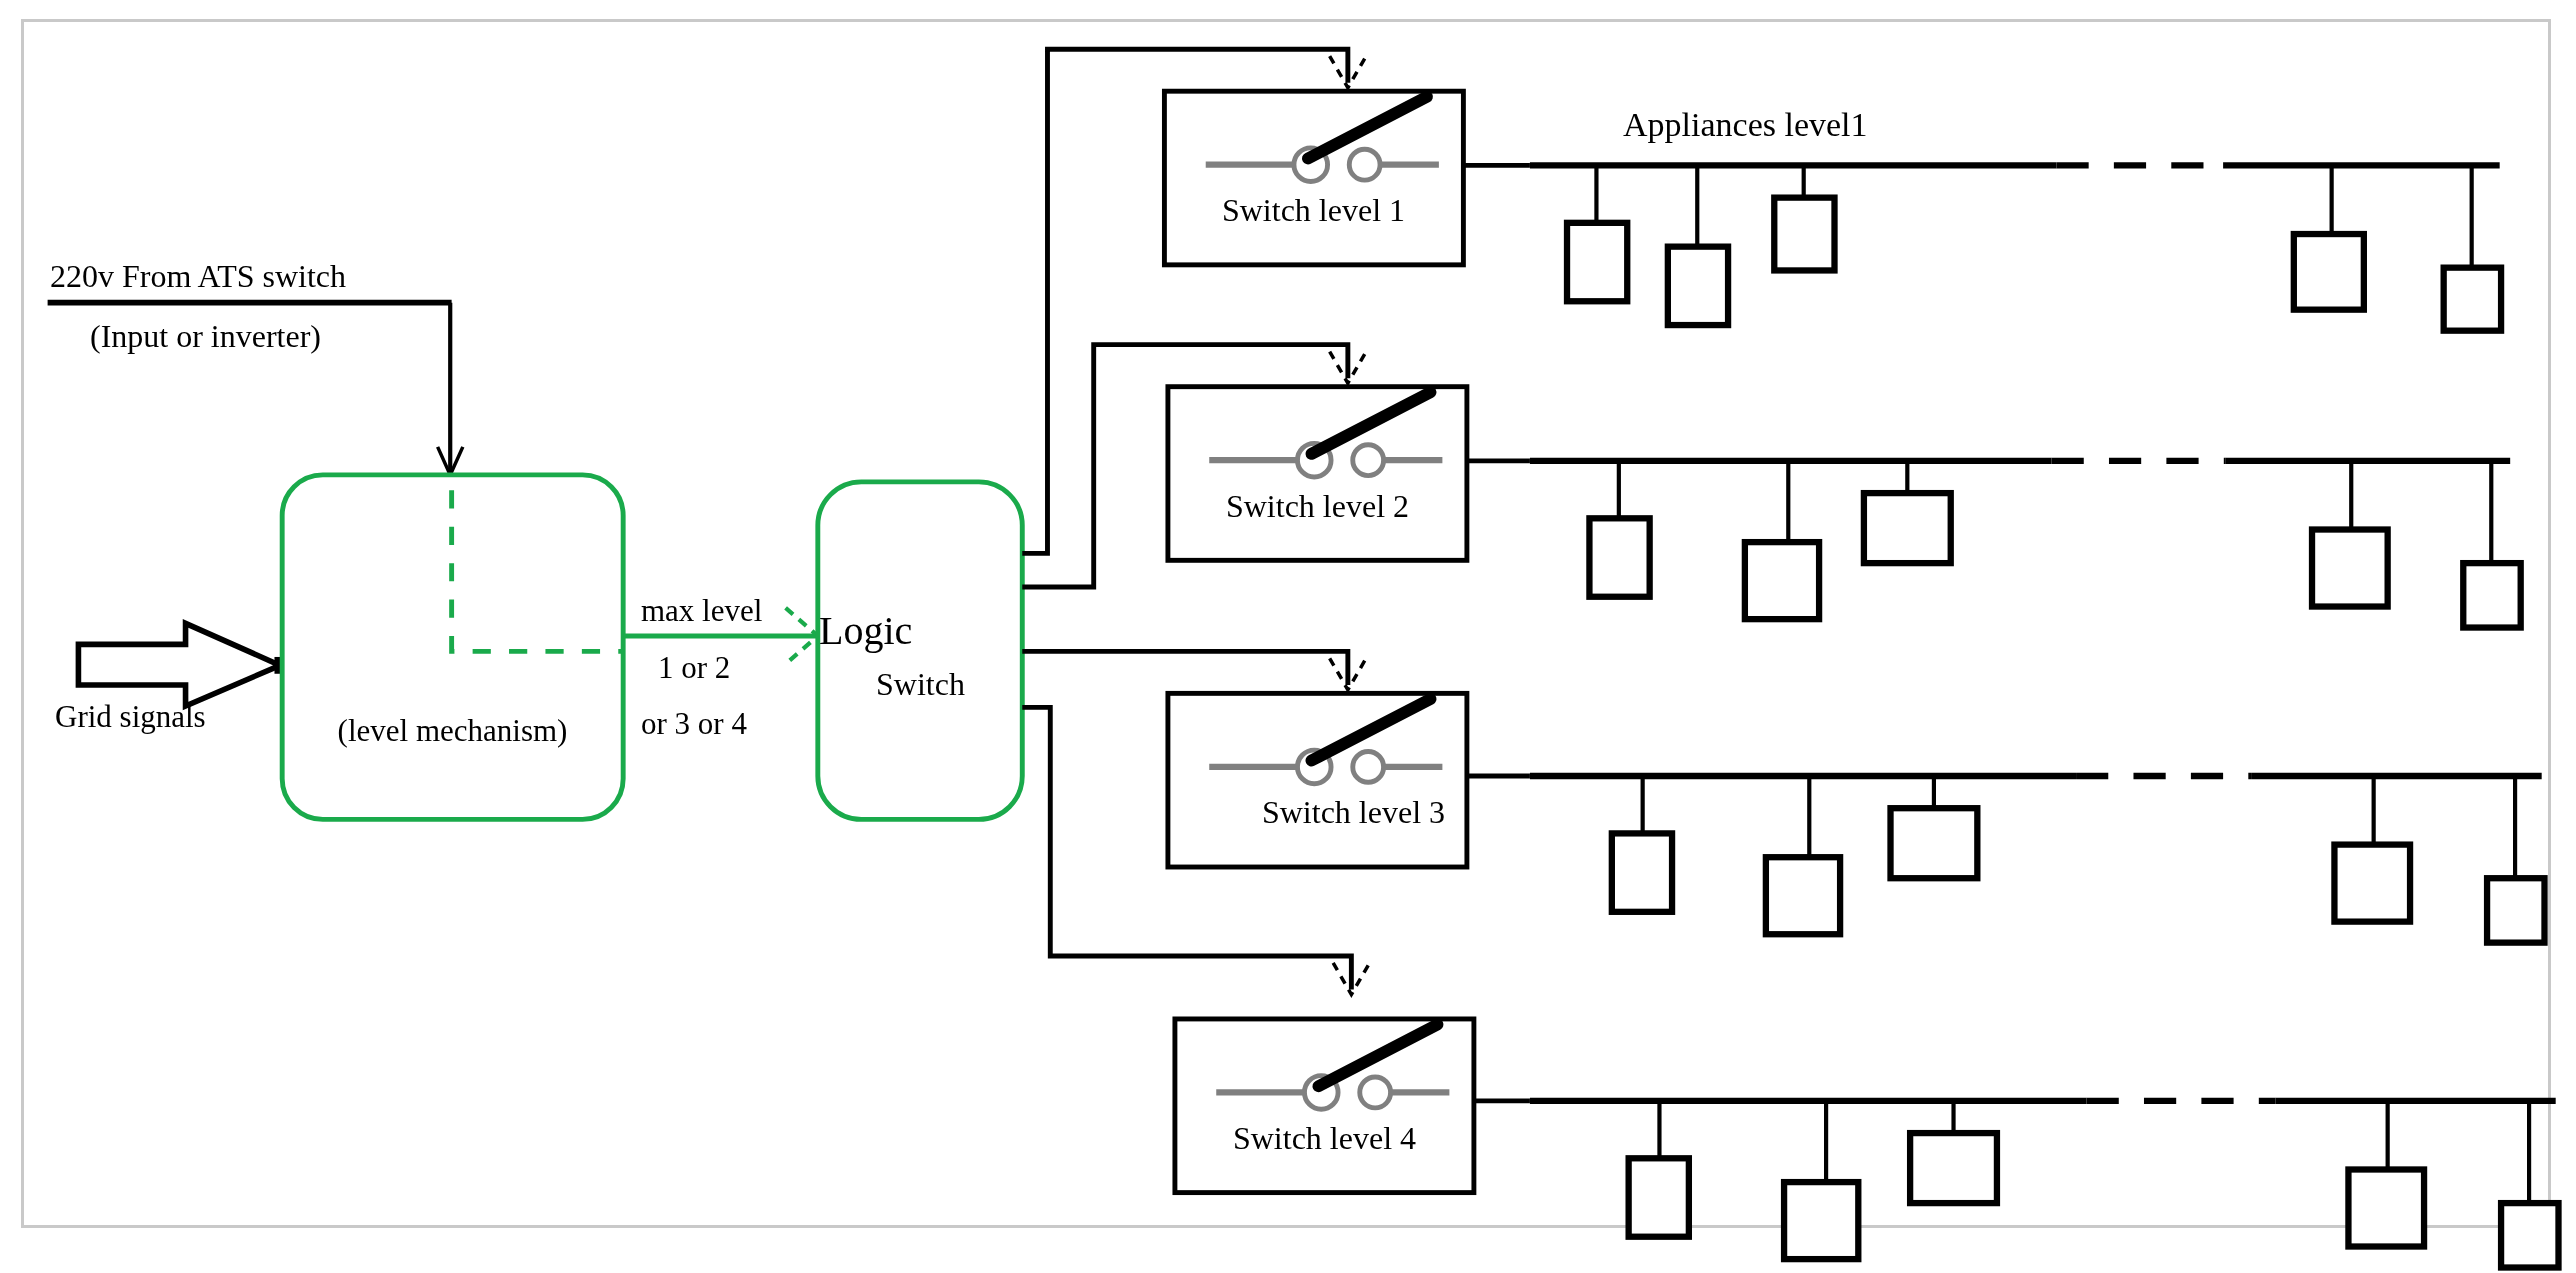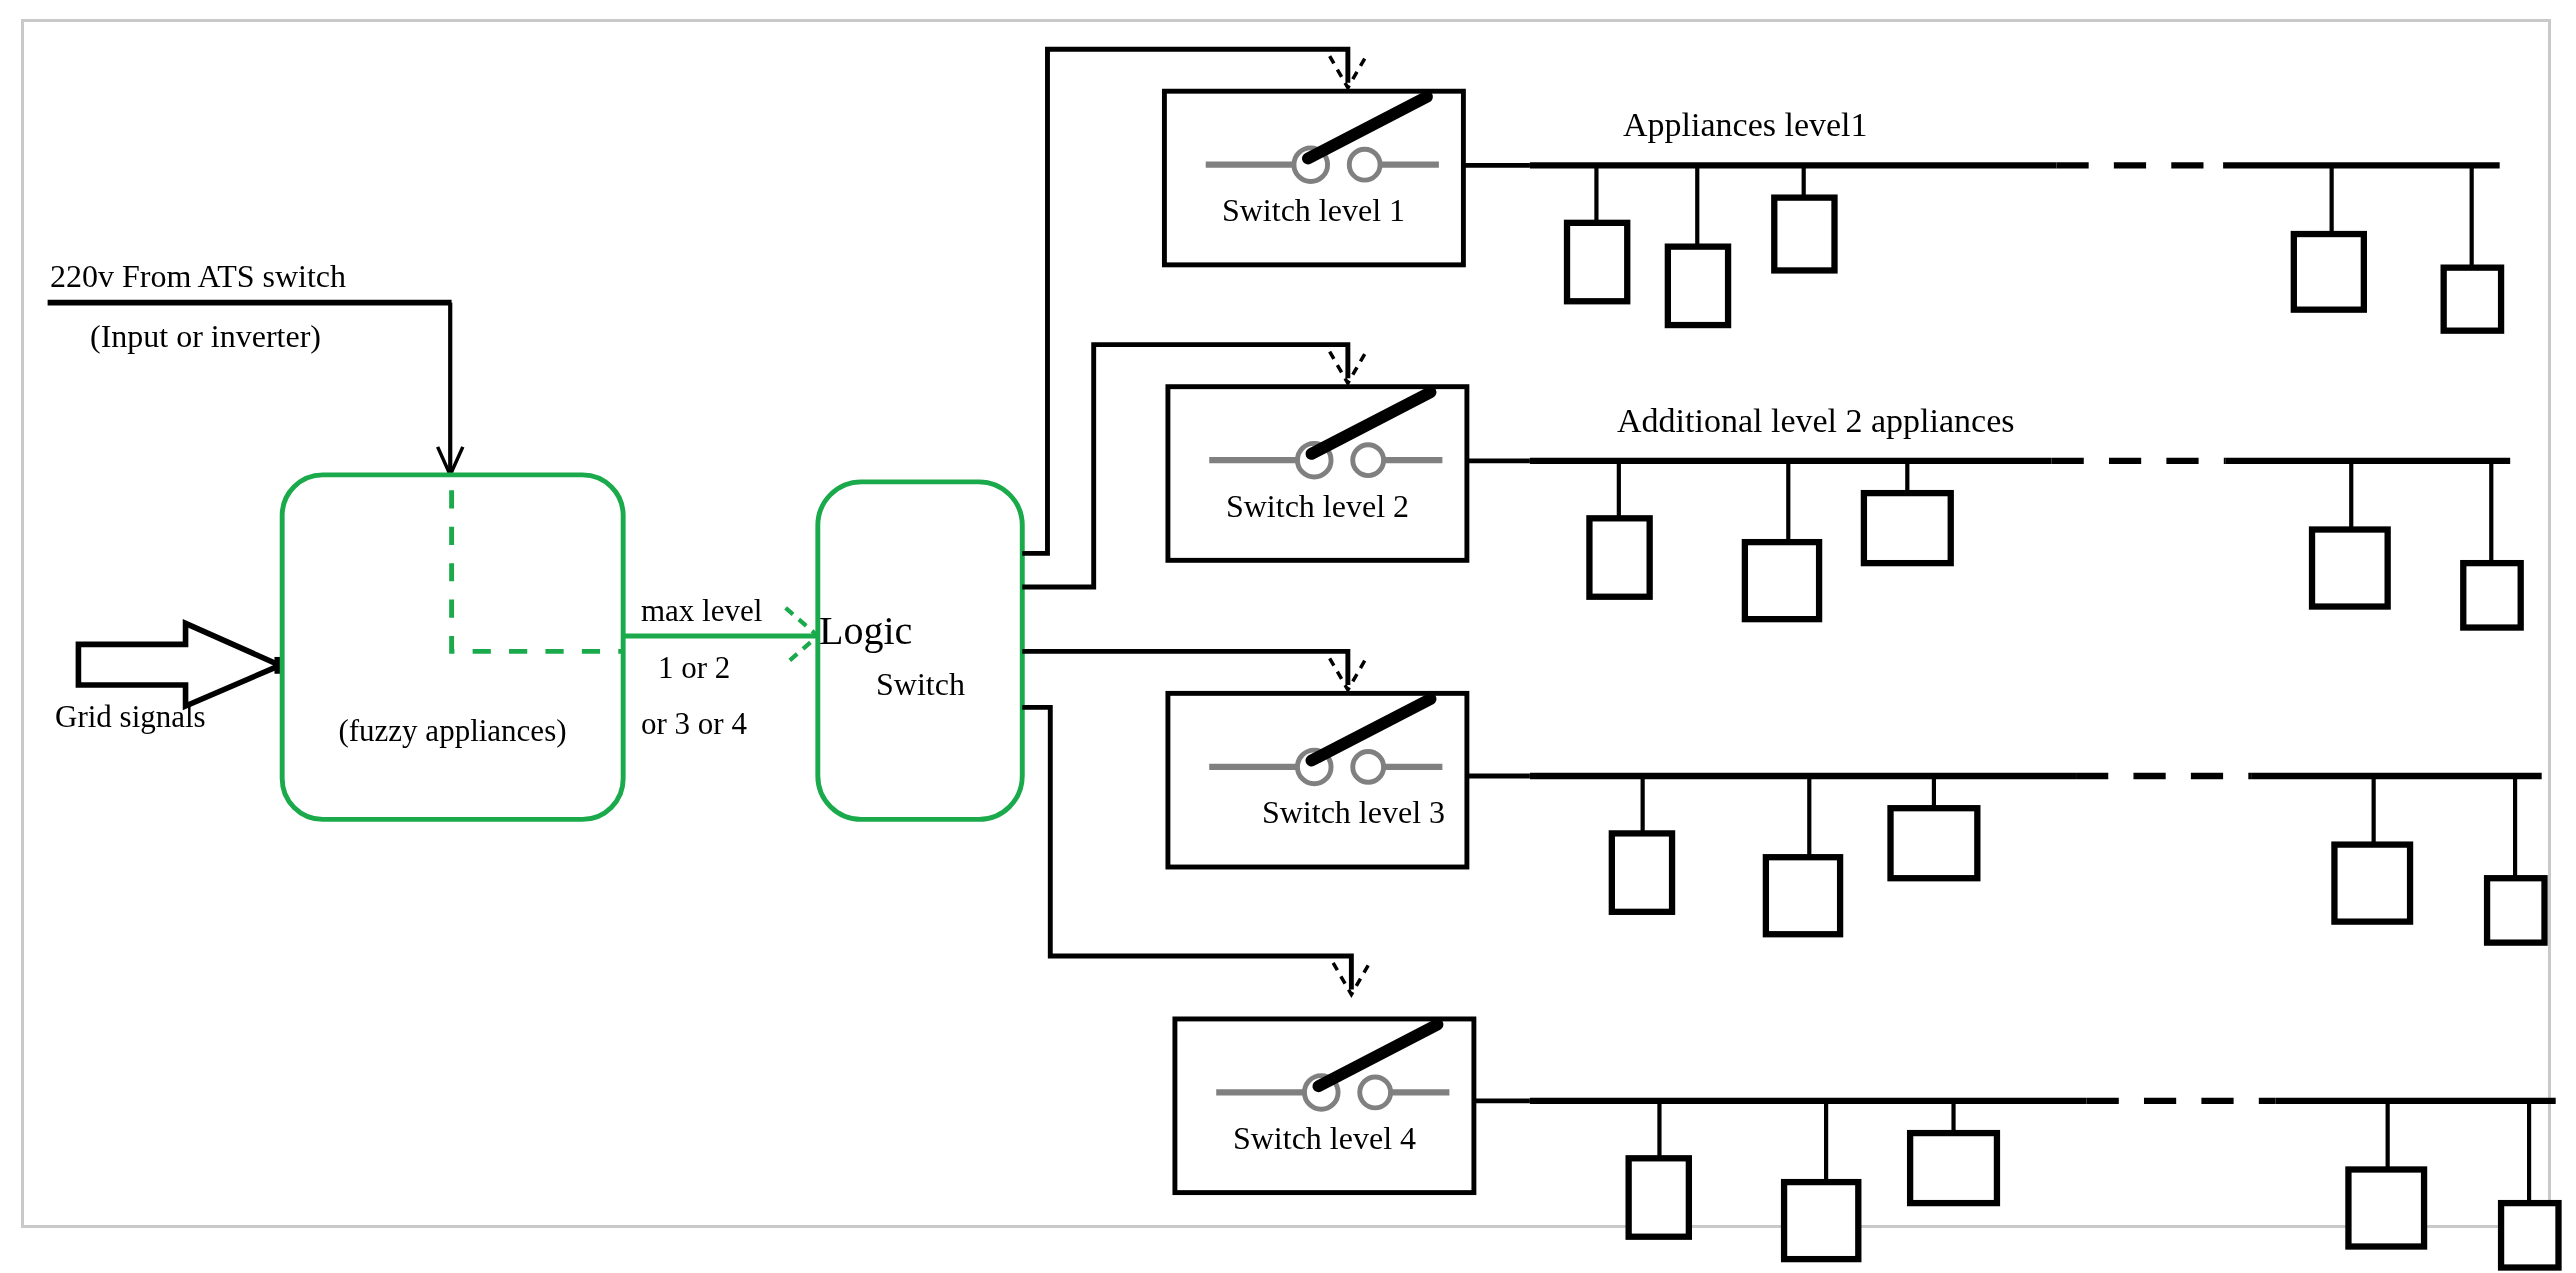--- a/index.html
+++ b/index.html
@@ -218,31 +218,30 @@
       <rect x="3572" y="1718" width="82" height="92" fill="#fff" stroke="#000" stroke-width="9"></rect>
     </g>
 
   </svg>
 
   <div class="lbl lbl-220v">220v  From ATS switch</div>
   <div class="lbl lbl-grid">(Input or inverter)</div>
 
   <div class="lbl lbl-input">Grid signals</div>
 
-  <div class="lbl lbl-sasm-sub">(fuzzy appliances)</div>
+  <div class="lbl lbl-sasm-sub">(level mechanism)</div>
 
   <div class="lbl lbl-maxlevel">max level</div>
   <div class="lbl lbl-or12">1 or 2</div>
   <div class="lbl lbl-or34">or 3 or 4</div>
 
   <div class="lbl lbl-logic1">Logic</div>
   <div class="lbl lbl-logic2">Switch</div>
 
   <div class="lbl lbl-sw" style="left:1164px; top:193px; width:299px;">Switch level 1</div>
   <div class="lbl lbl-sw" style="left:1168px; top:489px; width:299px;">Switch level 2</div>
   <div class="lbl lbl-sw" style="left:1204px; top:795px; width:299px;">Switch level 3</div>
   <div class="lbl lbl-sw" style="left:1175px; top:1121px; width:299px;">Switch level 4</div>
 
   <div class="lbl lbl-app" style="left:1623px; top:106px;">Appliances level1</div>
-  <div class="lbl lbl-app" style="left:1617px; top:402px;">Additional level 2 appliances</div>
 
 </div>
 
 
 </body></html>

